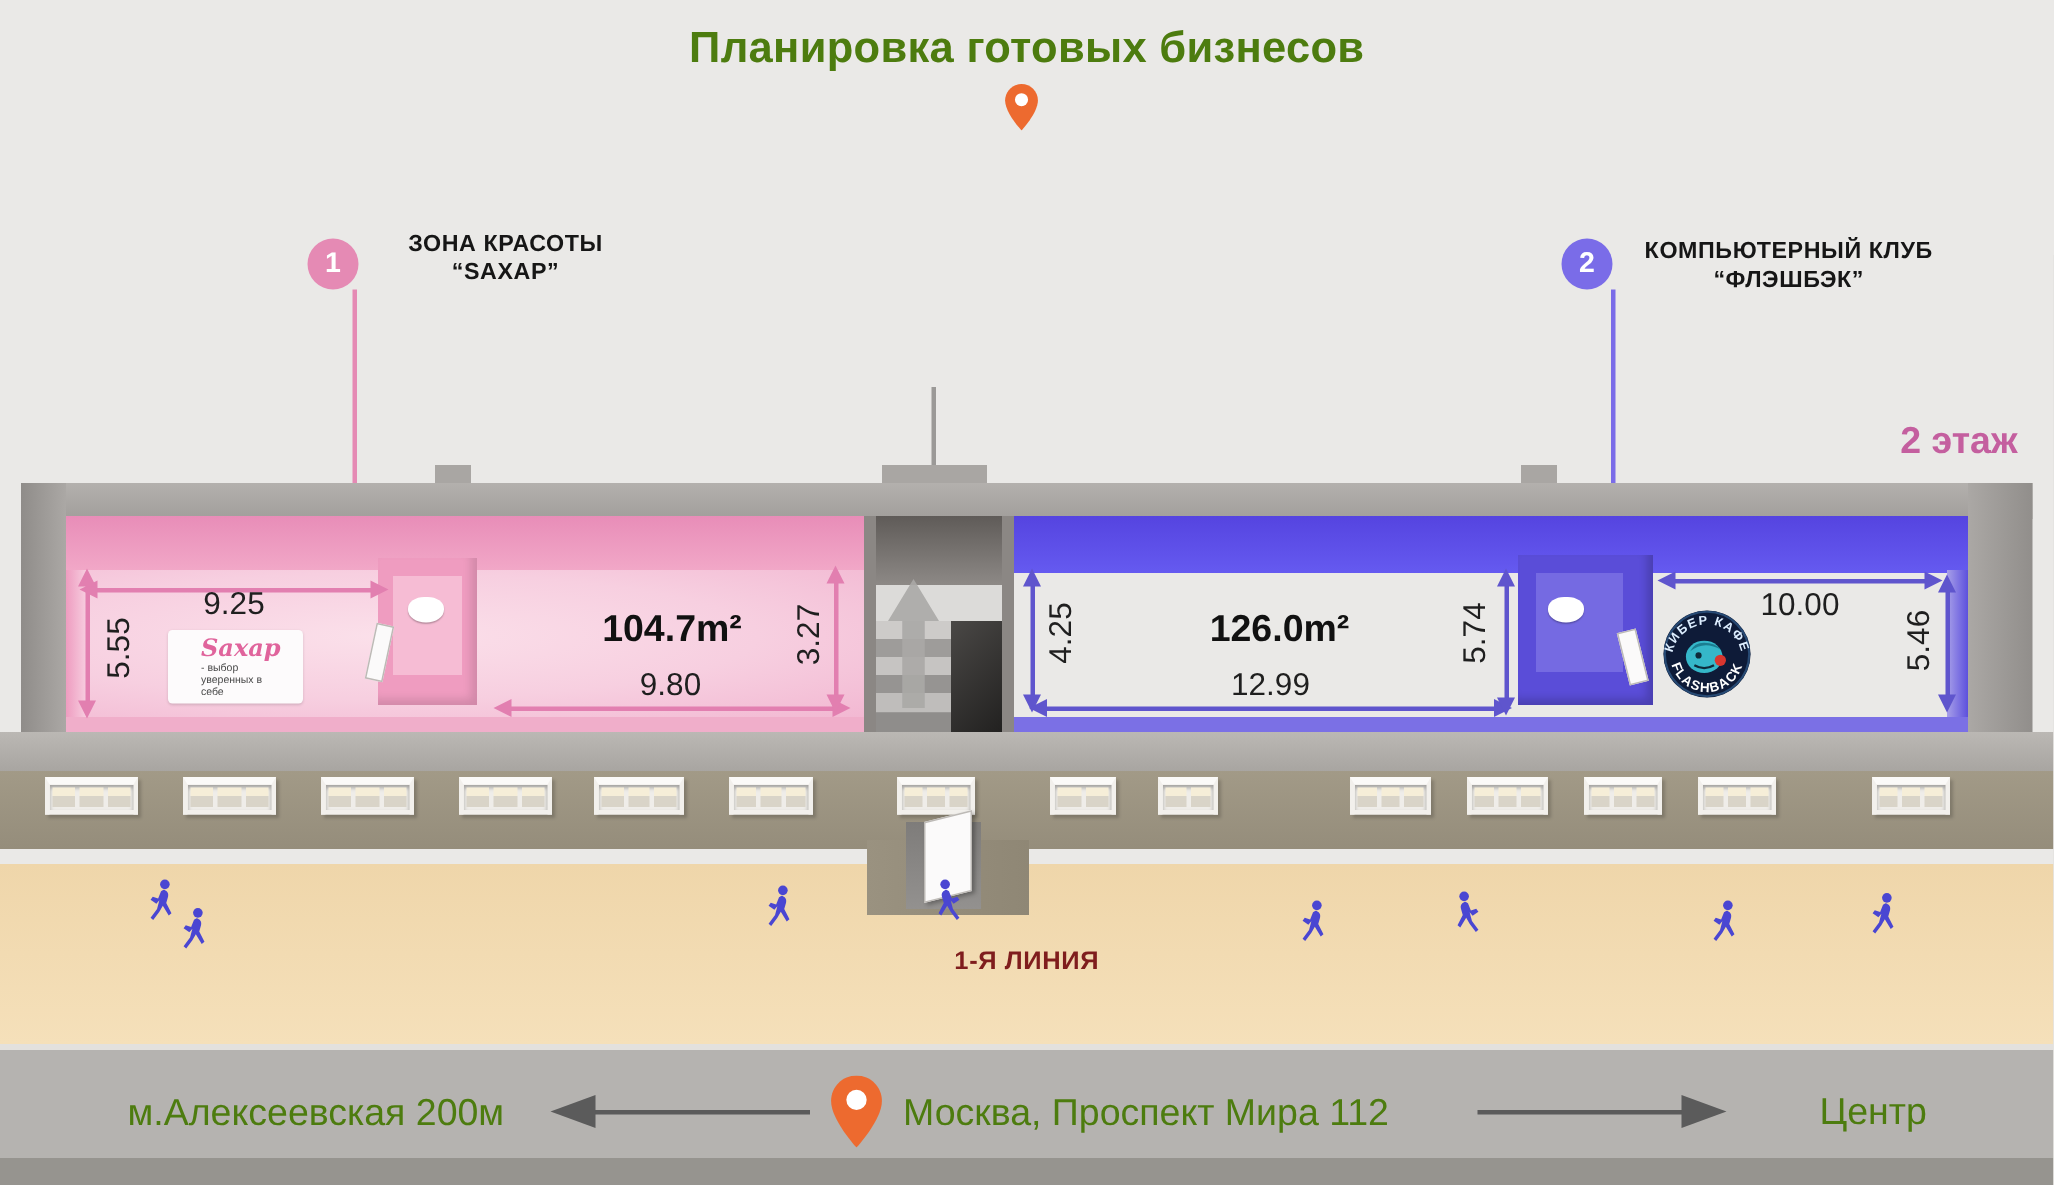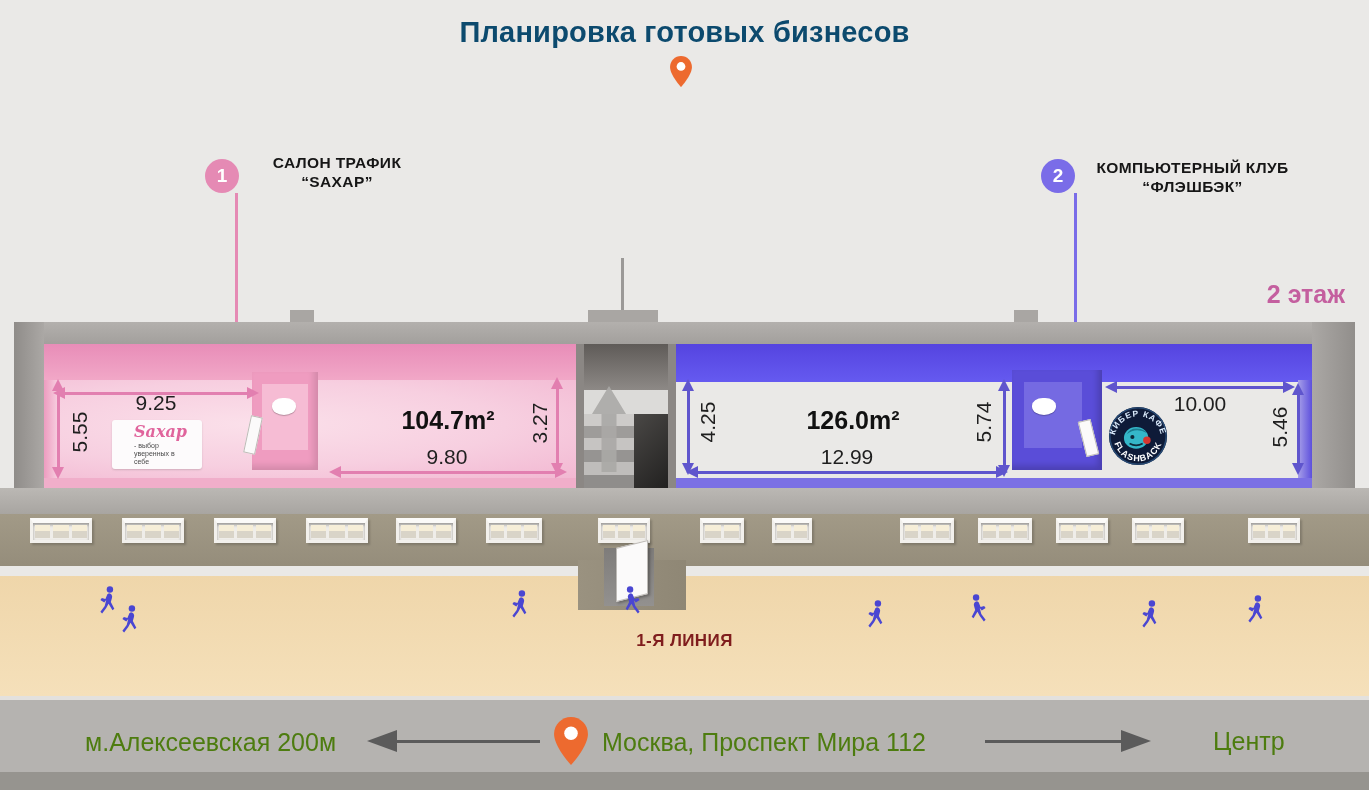--- a/index.html
+++ b/index.html
@@ -1,20 +1,20 @@
 <!DOCTYPE html>
 <html><head>
 <meta charset="utf-8">
 <style>
   html,body{margin:0;padding:0;}
   body{font-family:"Liberation Sans", sans-serif; background:#dcdbd9;}
   .canvas{position:relative;width:1369px;height:790px;background:#eae9e7;overflow:hidden;}
   .abs{position:absolute;}
   
-  .title{position:absolute;left:0;top:16px;width:100%;text-align:center;font-size:29px;font-weight:bold;color:#0c4a6e;letter-spacing:.2px;}
+  .title{position:absolute;left:0;top:16px;width:100%;text-align:center;font-size:29px;font-weight:bold;color:#4d7c0f;letter-spacing:.2px;}
   .subtitle{position:absolute;left:0;top:56px;width:100%;text-align:center;font-size:24px;color:#2a2a2a;}
   .subtitle svg{vertical-align:-6px;margin-right:8px;}
   
   .badge{position:absolute;width:34px;height:34px;border-radius:50%;color:#fff;font-weight:bold;font-size:19px;display:flex;align-items:center;justify-content:center;}
   .callout{position:absolute;text-align:center;font-weight:bold;font-size:15.5px;color:#161616;line-height:19px;letter-spacing:.4px;}
   .leader{position:absolute;width:3px;}
   .note{position:absolute;left:0;top:228px;width:100%;text-align:center;font-weight:bold;font-size:15.5px;color:#1d1a19;letter-spacing:.4px;}
   .floor-tag{position:absolute;right:24px;top:280px;font-size:25px;font-weight:bold;color:#c45f9f;}
   
   .wall{position:absolute;}
@@ -66,21 +66,21 @@
 
   <div class="title">Планировка готовых бизнесов</div>
   <div class="subtitle">
     <svg width="22" height="31" viewBox="0 0 24 34">
         <use href="#pin"></use>
       </svg>
   </div>
 
   <div class="badge" style="left:205px;top:159px;background:#e58ab4;">1</div>
   <div class="callout" style="left:247px;top:153px;width:180px;">
-    <div>САЛОН ТРАФИК</div>
+    <div>ЗОНА КРАСОТЫ</div>
     <div>“SAXAP”</div>
   </div>
   <div class="leader" style="left:235px;top:193px;height:136px;background:#e58ab4;"></div>
 
   <div class="badge" style="left:1041px;top:159px;background:#7a6ce8;">2</div>
   <div class="callout" style="left:1085px;top:158px;width:215px;">
     <div>КОМПЬЮТЕРНЫЙ КЛУБ</div>
     <div>“ФЛЭШБЭК”</div>
   </div>
   <div class="leader" style="left:1074px;top:193px;height:136px;background:#7a6ce8;"></div>

